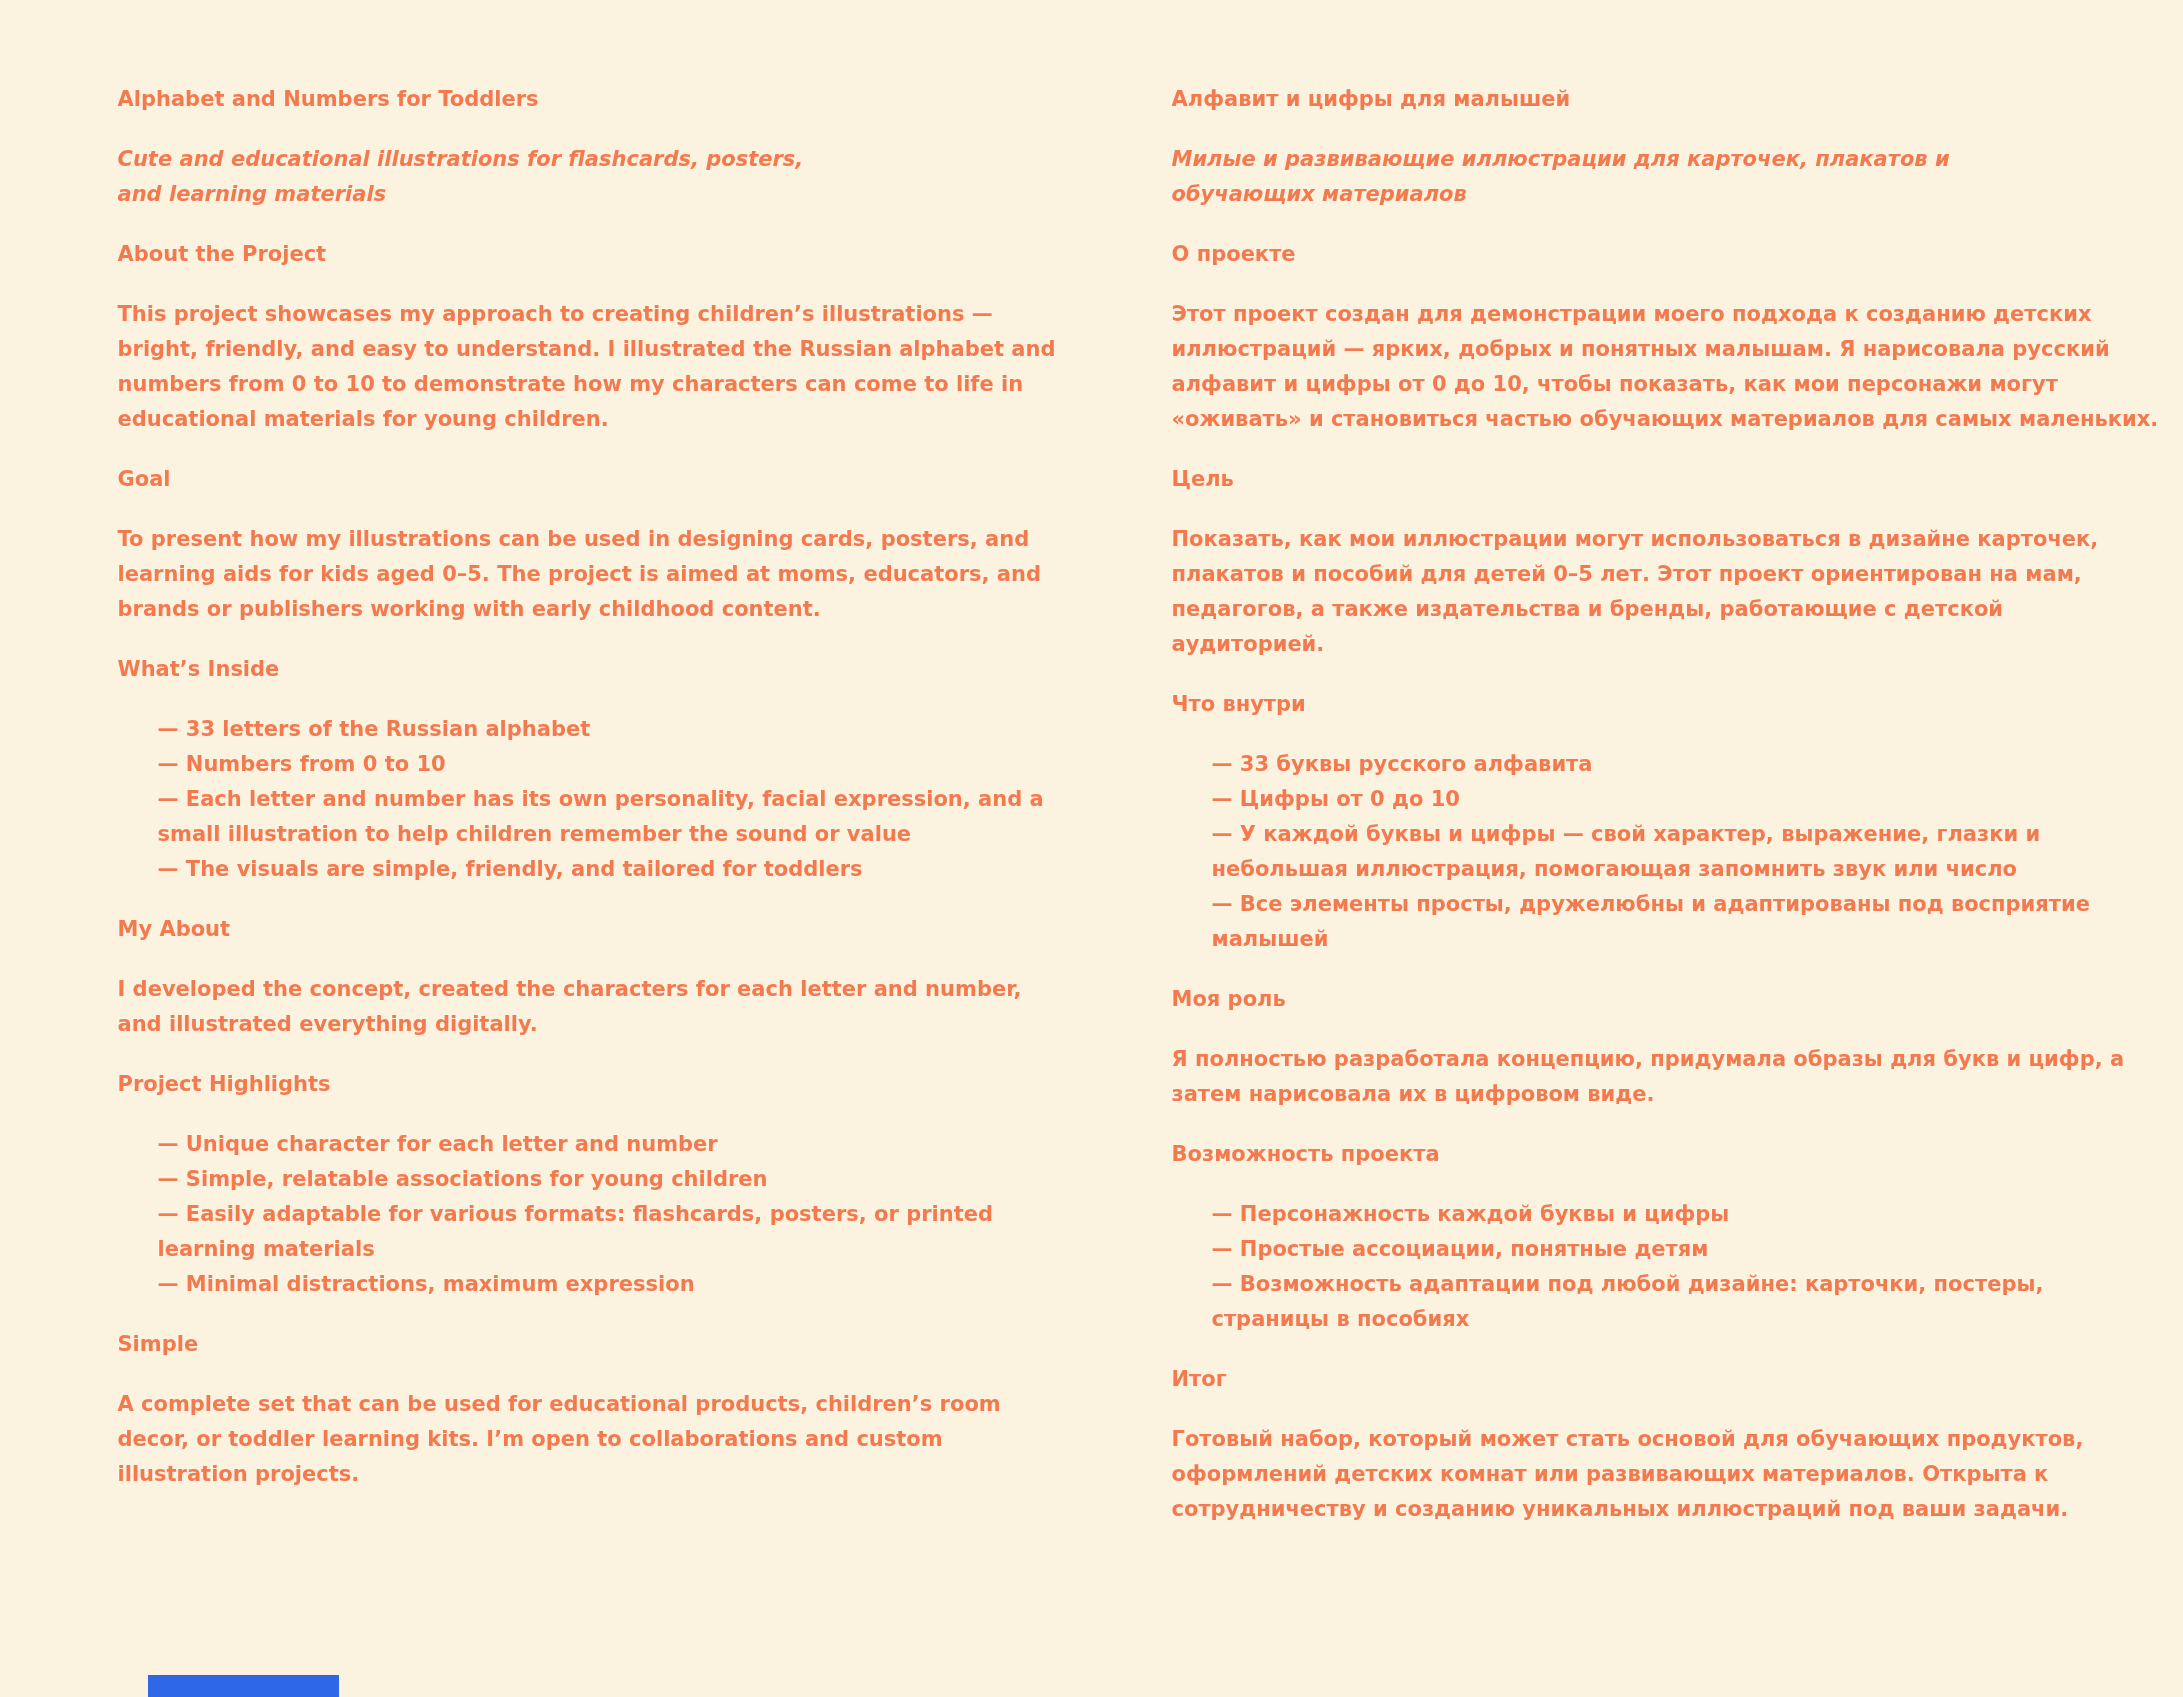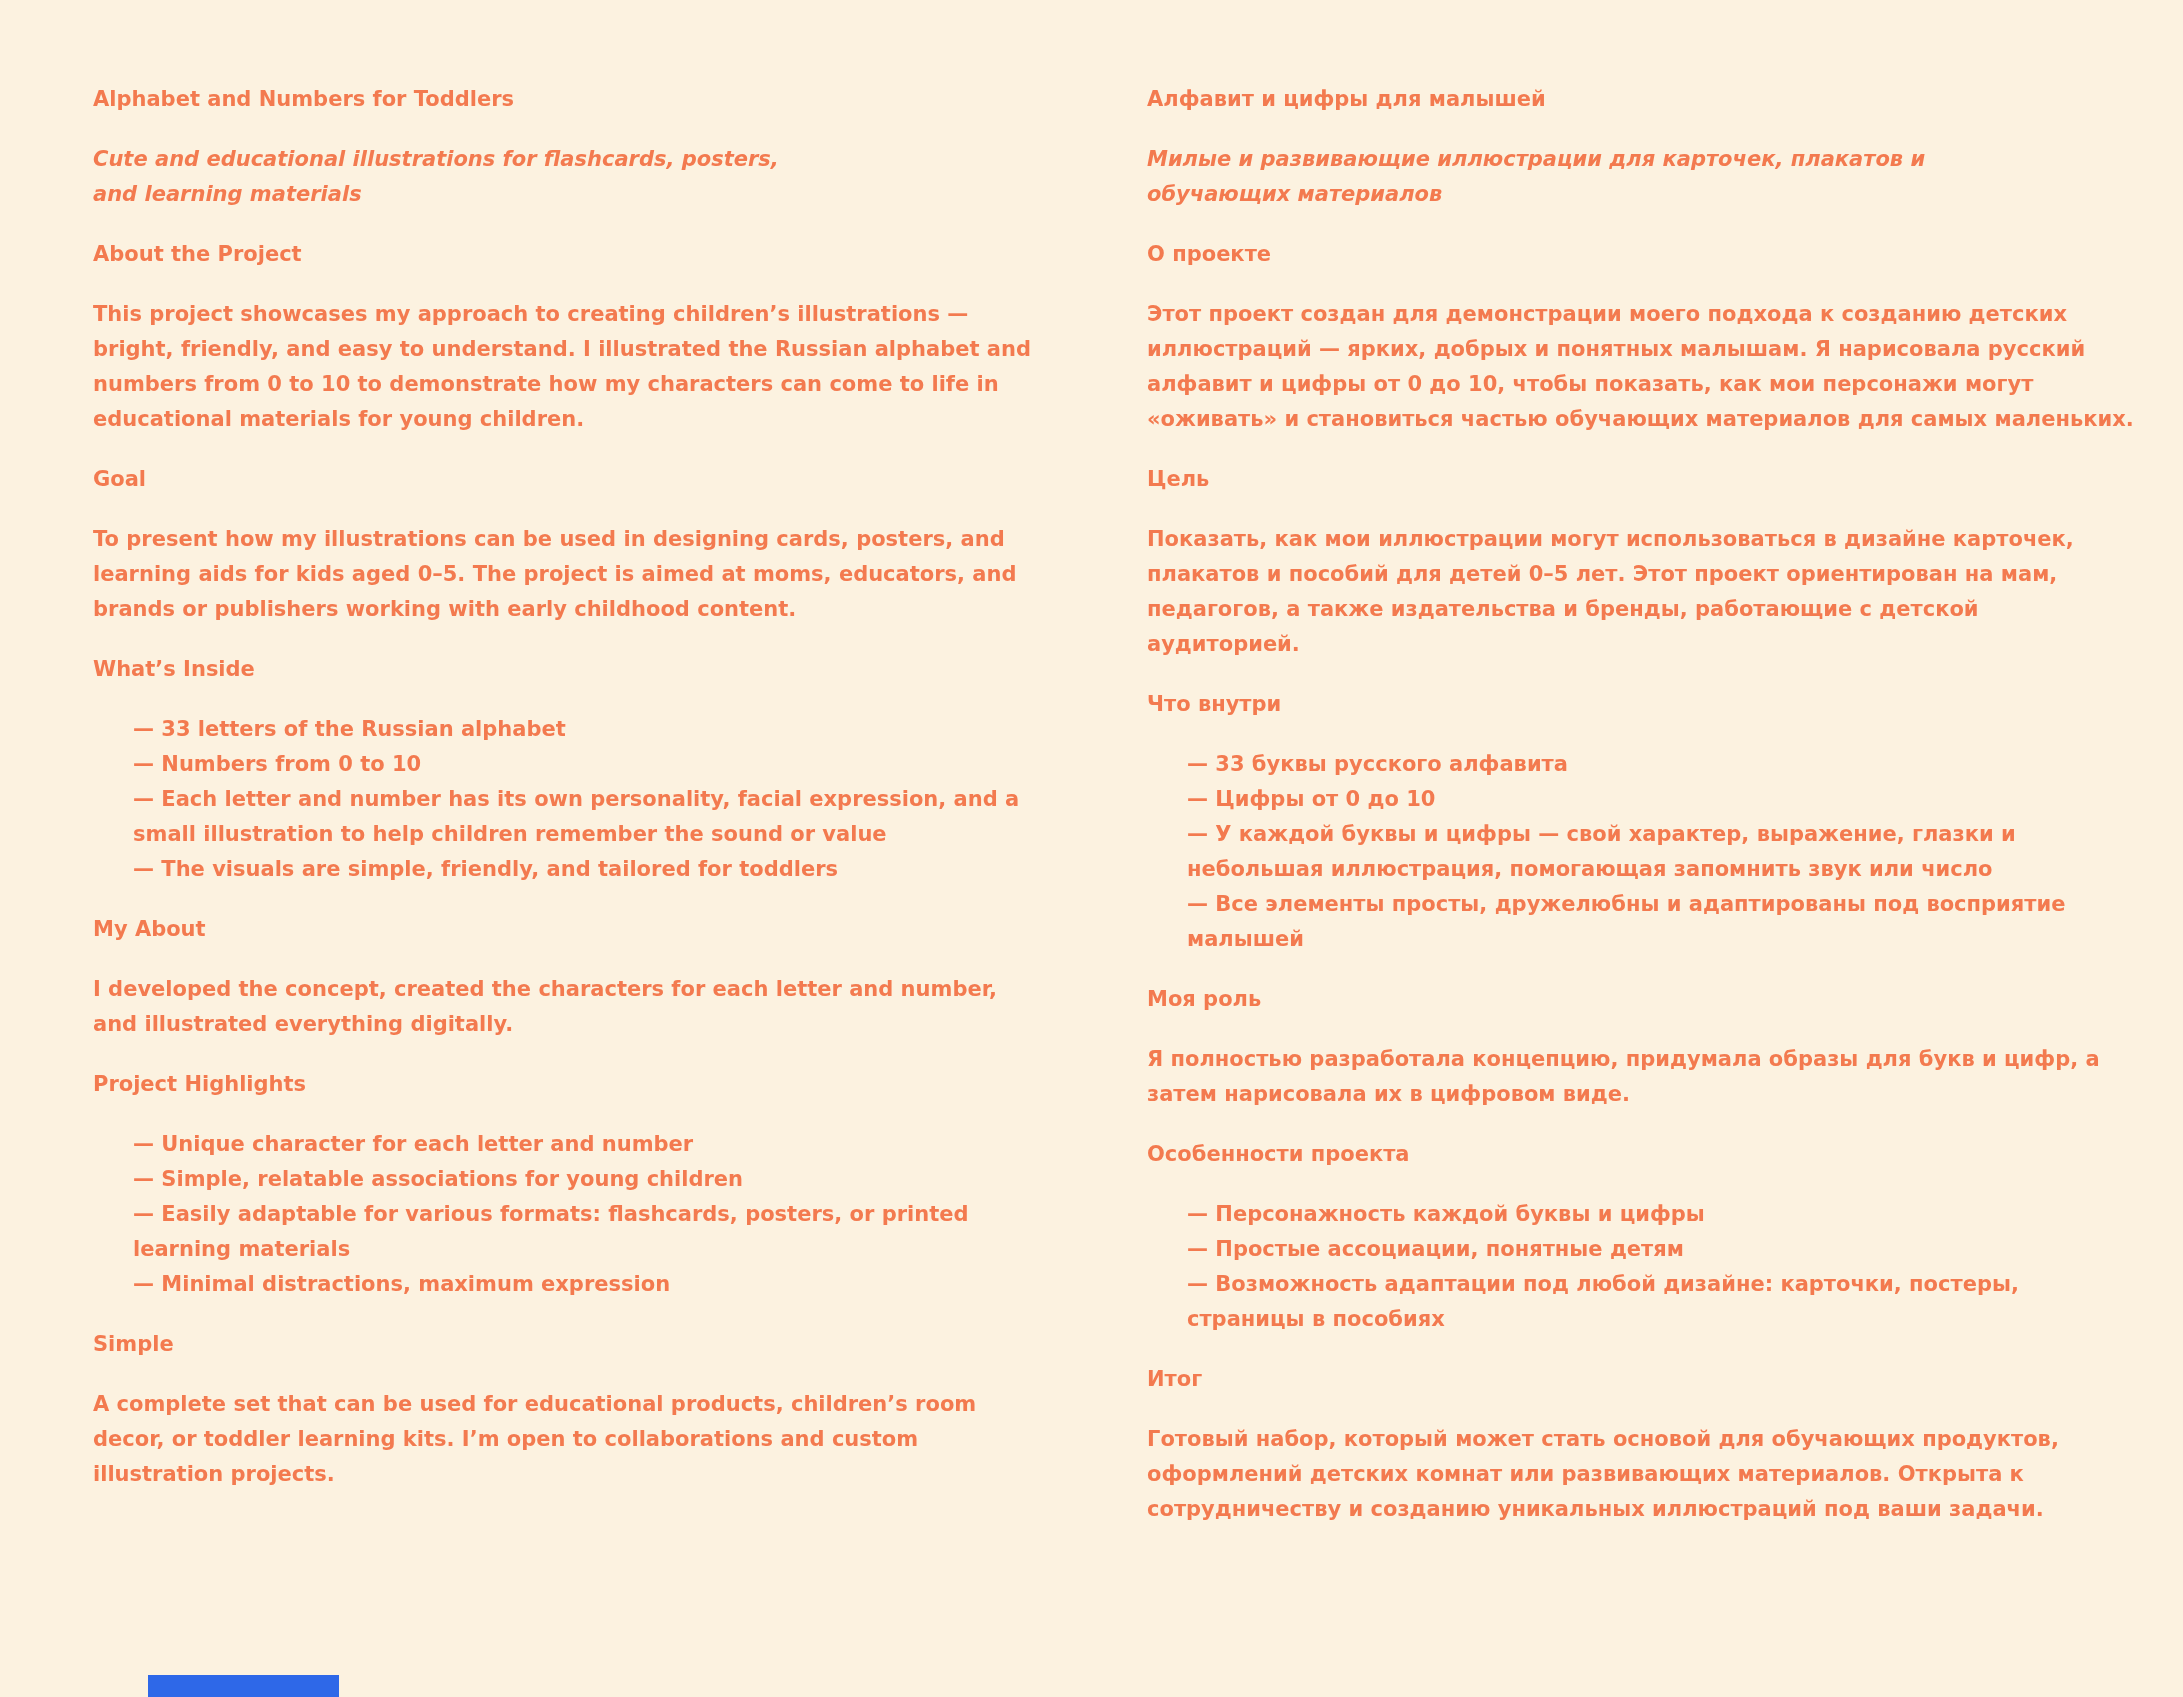--- a/index.html
+++ b/index.html
@@ -10,20 +10,21 @@
     overflow: hidden;
     background: #fcf2e0;
     font-family: "DejaVu Sans", "Liberation Sans", sans-serif;
     font-weight: bold;
     color: #f37a4f;
   }
   .page {
     display: flex;
     padding: 82px 0 0 93px;
     box-sizing: border-box;
+    justify-content: center;
   }
   .col { font-size: 21px; line-height: 35px; }
   .col-left  { width: 955px; margin-right: 99px; }
   .col-right { width: 987px; }
   .block { margin: 0 0 25px 0; padding: 0; }
   .title, .heading { font-size: 21px; font-weight: bold; }
   .subtitle { white-space: pre-line; font-style: italic; }
   .list-item { display: block; margin-left: 40px; }
   .blue-bar {
     position: absolute;
@@ -88,21 +89,21 @@
     <div class="block list">
       <div class="list-item">— 33 буквы русского алфавита</div>
       <div class="list-item">— Цифры от 0 до 10</div>
       <div class="list-item">— У каждой буквы и цифры — свой характер, выражение, глазки и небольшая иллюстрация, помогающая запомнить звук или число</div>
       <div class="list-item">— Все элементы просты, дружелюбны и адаптированы под восприятие малышей</div>
     </div>
 
     <h2 class="block heading">Моя роль</h2>
     <p class="block">Я полностью разработала концепцию, придумала образы для букв и цифр, а затем нарисовала их в цифровом виде.</p>
 
-    <h2 class="block heading">Особенности проекта</h2>
+    <h2 class="block heading">Возможность проекта</h2>
     <div class="block list">
       <div class="list-item">— Персонажность каждой буквы и цифры</div>
       <div class="list-item">— Простые ассоциации, понятные детям</div>
       <div class="list-item">— Возможность адаптации под любой дизайне: карточки, постеры, страницы в пособиях</div>
     </div>
 
     <h2 class="block heading">Итог</h2>
     <p class="block">Готовый набор, который может стать основой для обучающих продуктов, оформлений детских комнат или развивающих материалов. Открыта к сотрудничеству и созданию уникальных иллюстраций под ваши задачи.</p>
   </section>
 

